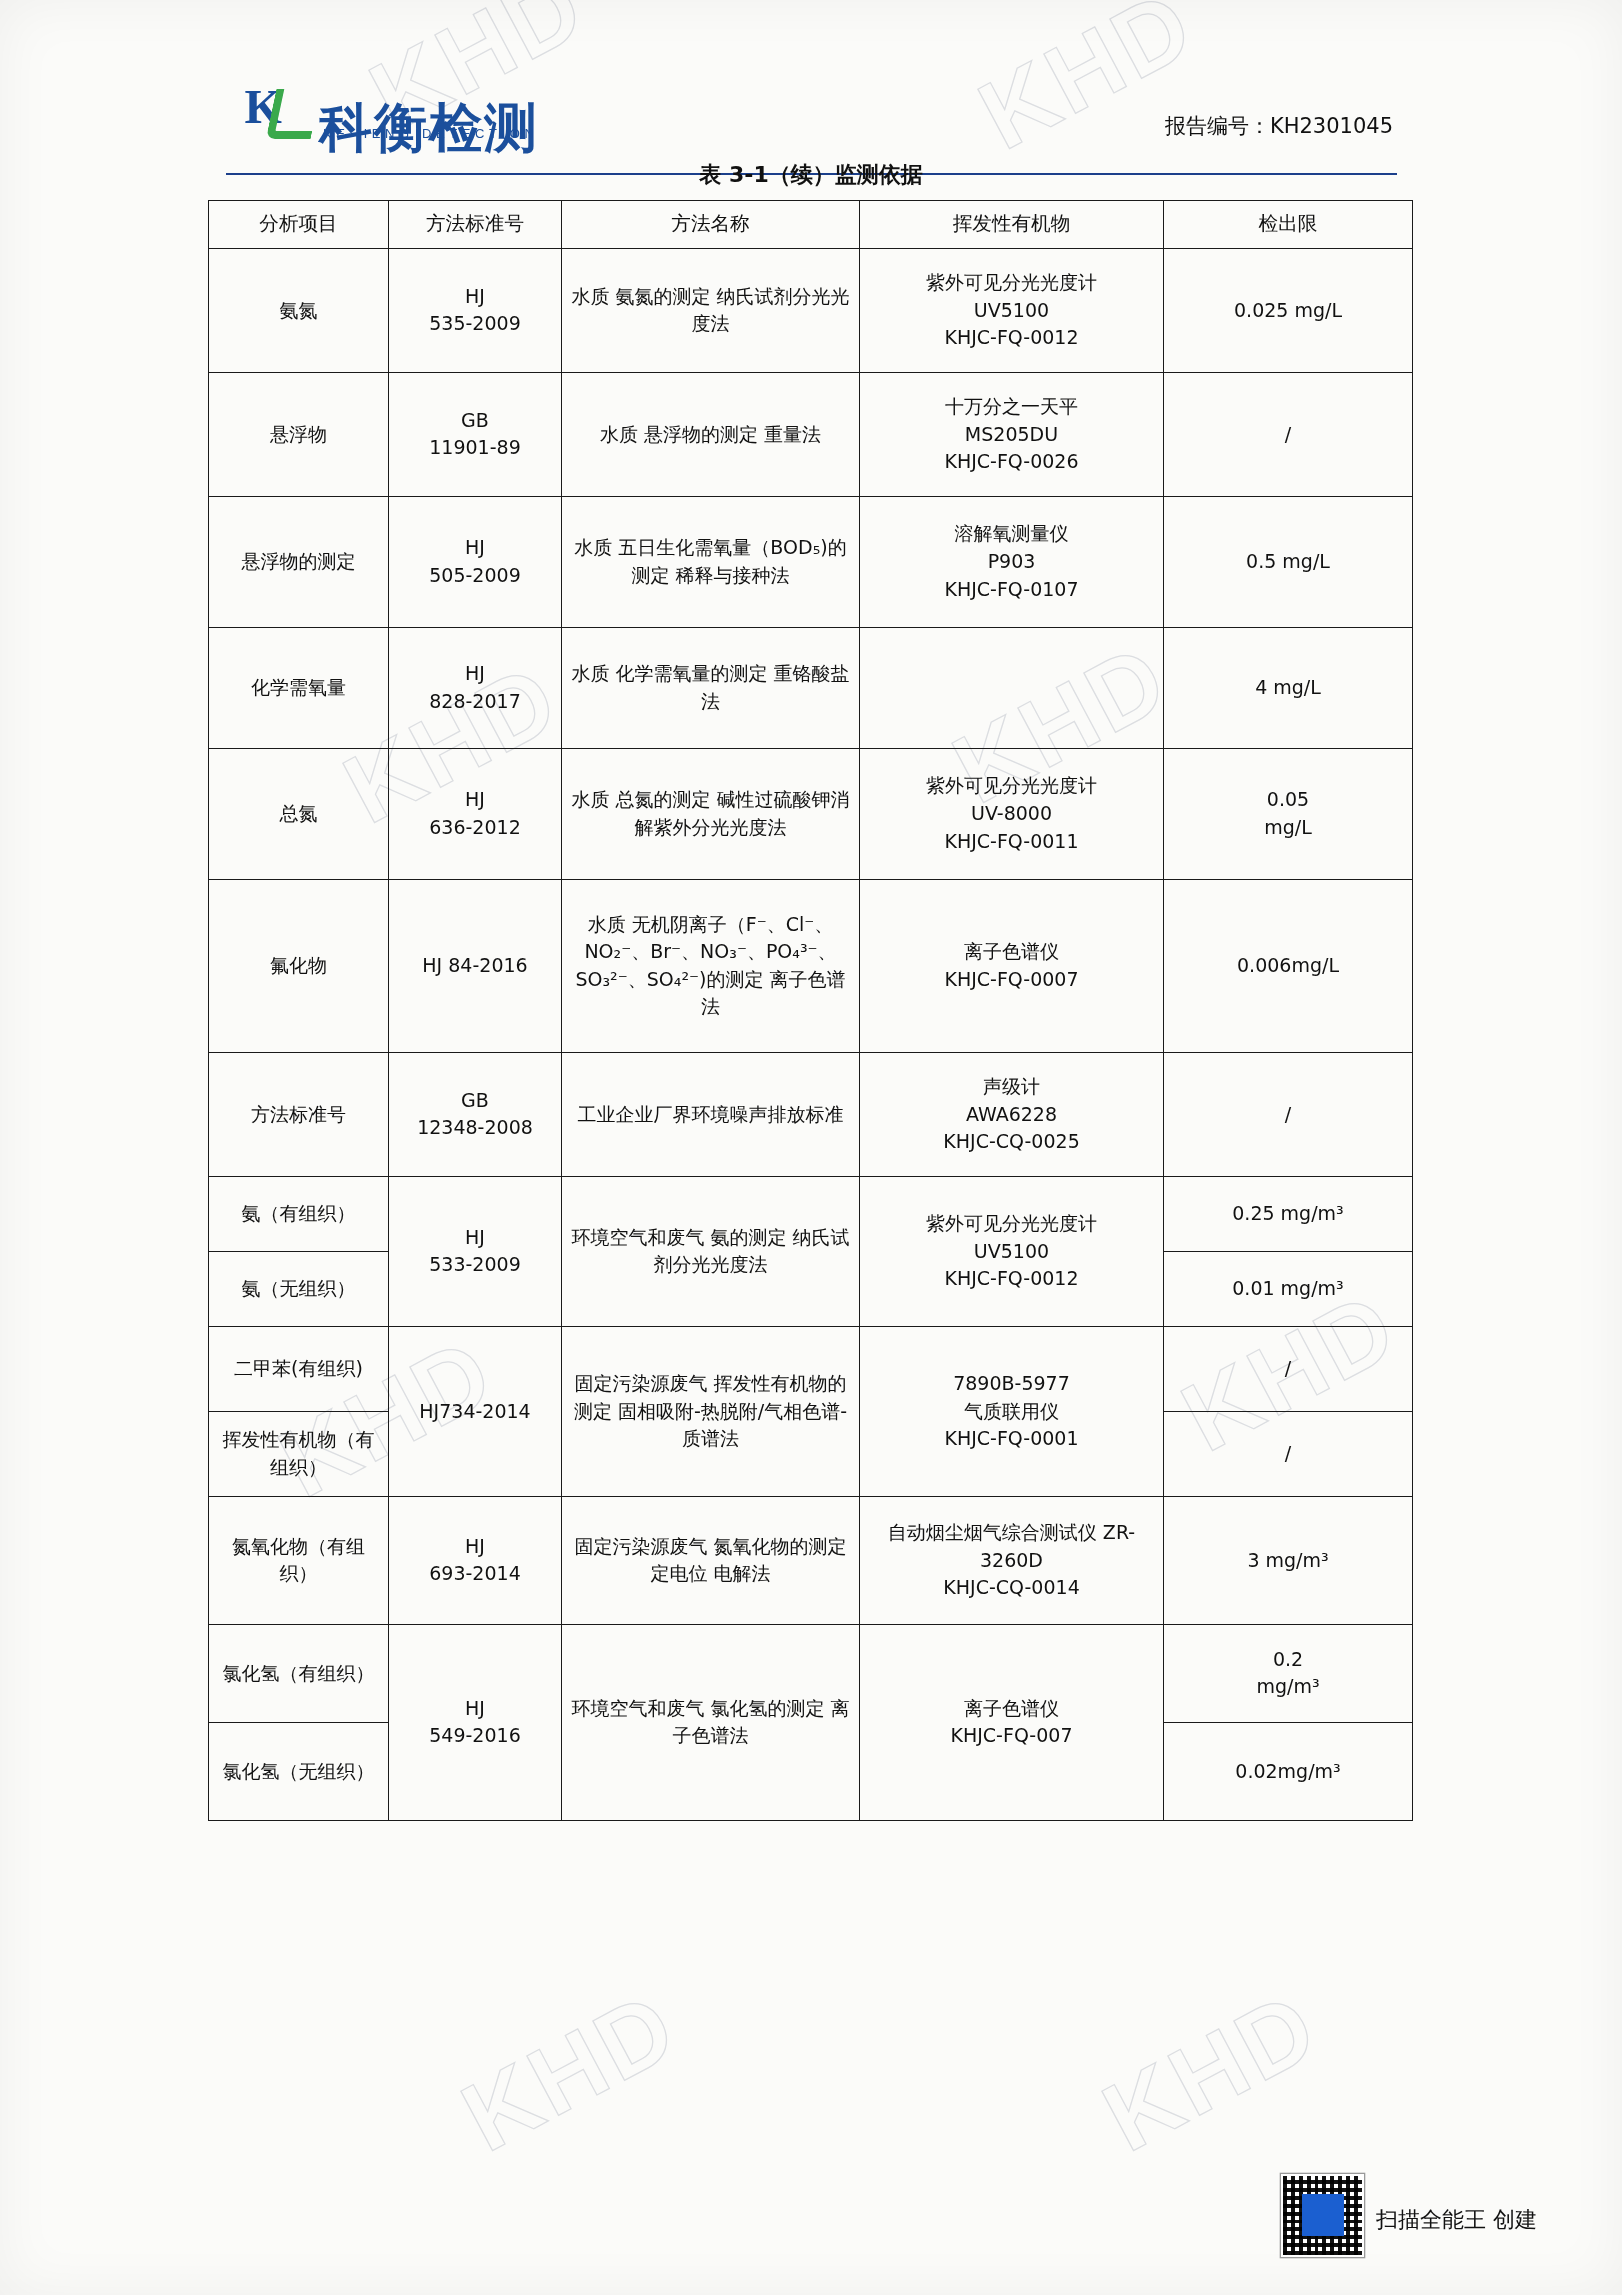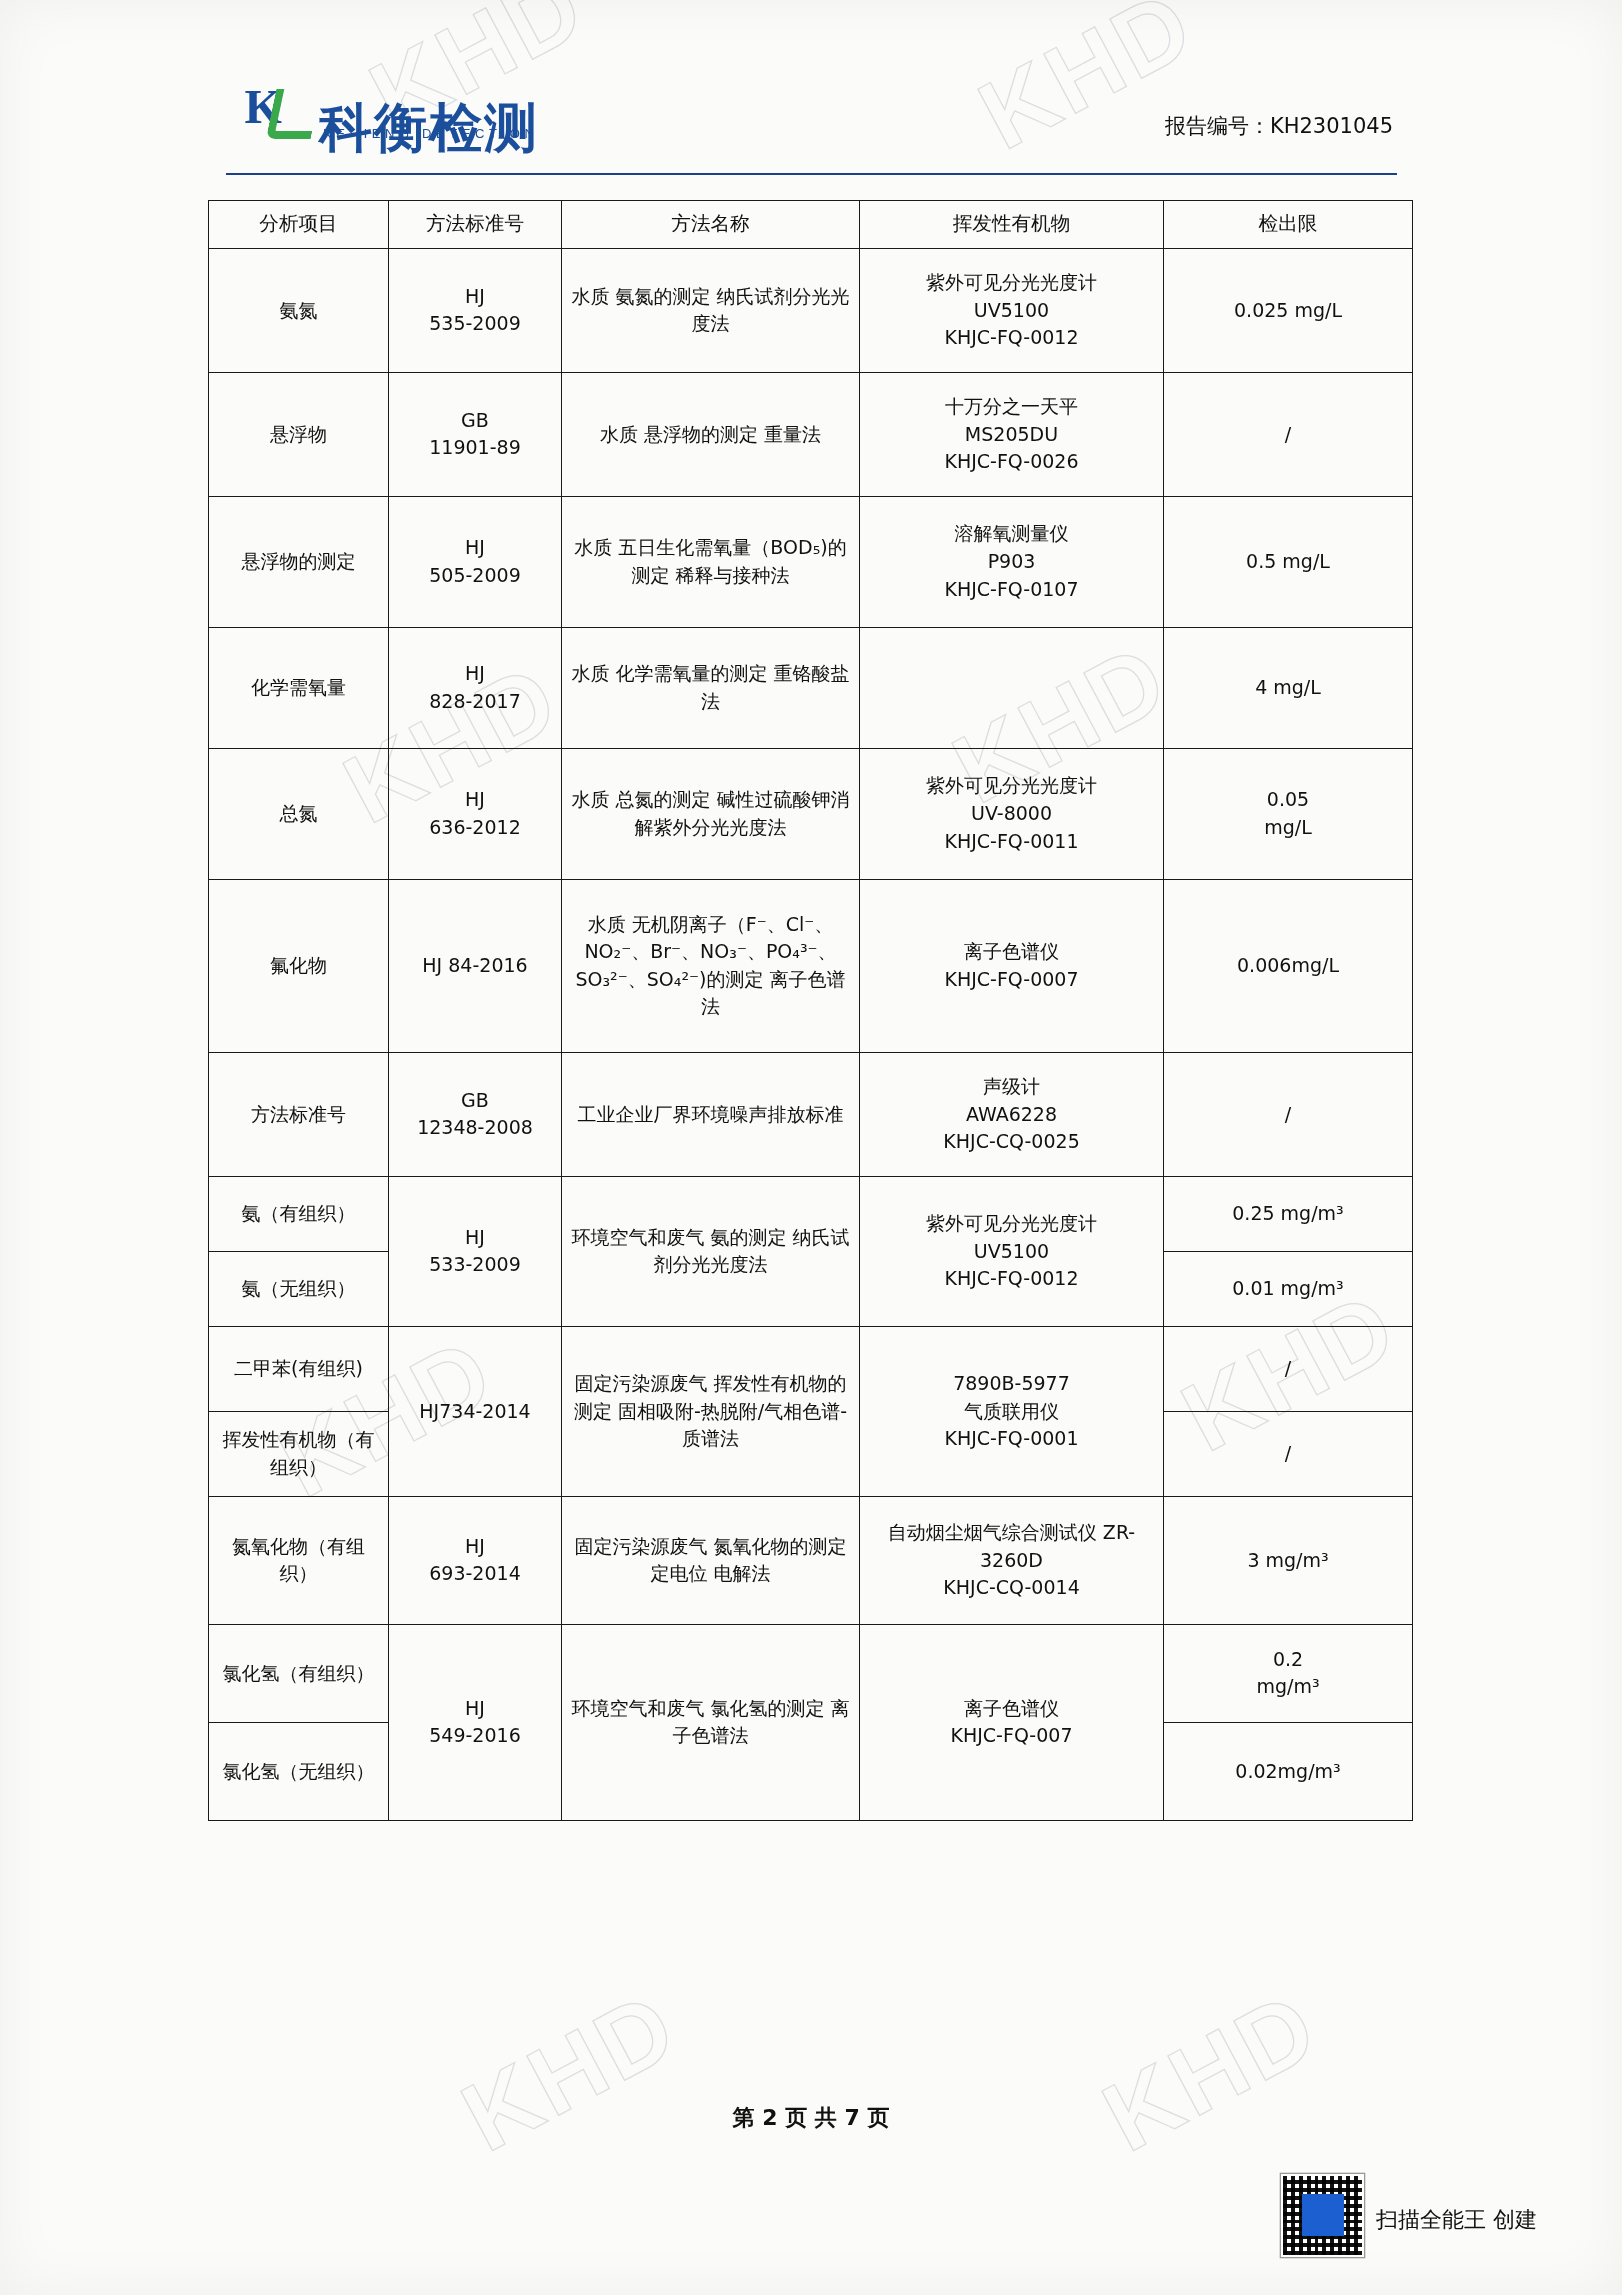--- a/index.html
+++ b/index.html
@@ -244,20 +244,21 @@
       </div>
       <div class="logo-cn">科衡检测</div>
       <div class="logo-en">KE HENG DETECTION</div>
     </div>
     <div class="report-no">
       <span>报告编号：</span><span>KH2301045</span>
     </div>
     <div class="header-rule"></div>
   </div>
 
+  <div class="table-title">表 3-1（续）监测依据</div>
 
   <div class="tbl-wrap">
     <table class="main">
       <colgroup>
         <col class="col1">
           <col class="col2">
           <col class="col3">
           <col class="col4">
           <col class="col5">
       </colgroup>
@@ -399,21 +400,20 @@
         </tr>
 
         <tr style="height:98px">
           <td class="ml">氯化氢（无组织）</td>
           <td>0.02mg/m³</td>
         </tr>
       </tbody>
     </table>
   </div>
 
-  <div class="footer-page">第 2 页 共 7 页</div>
 
   <div class="camscanner">
     <div class="cam-qr"></div>
     <div class="cam-text">扫描全能王 创建</div>
   </div>
 
   <div class="edge"></div>
 </div>
 
 

